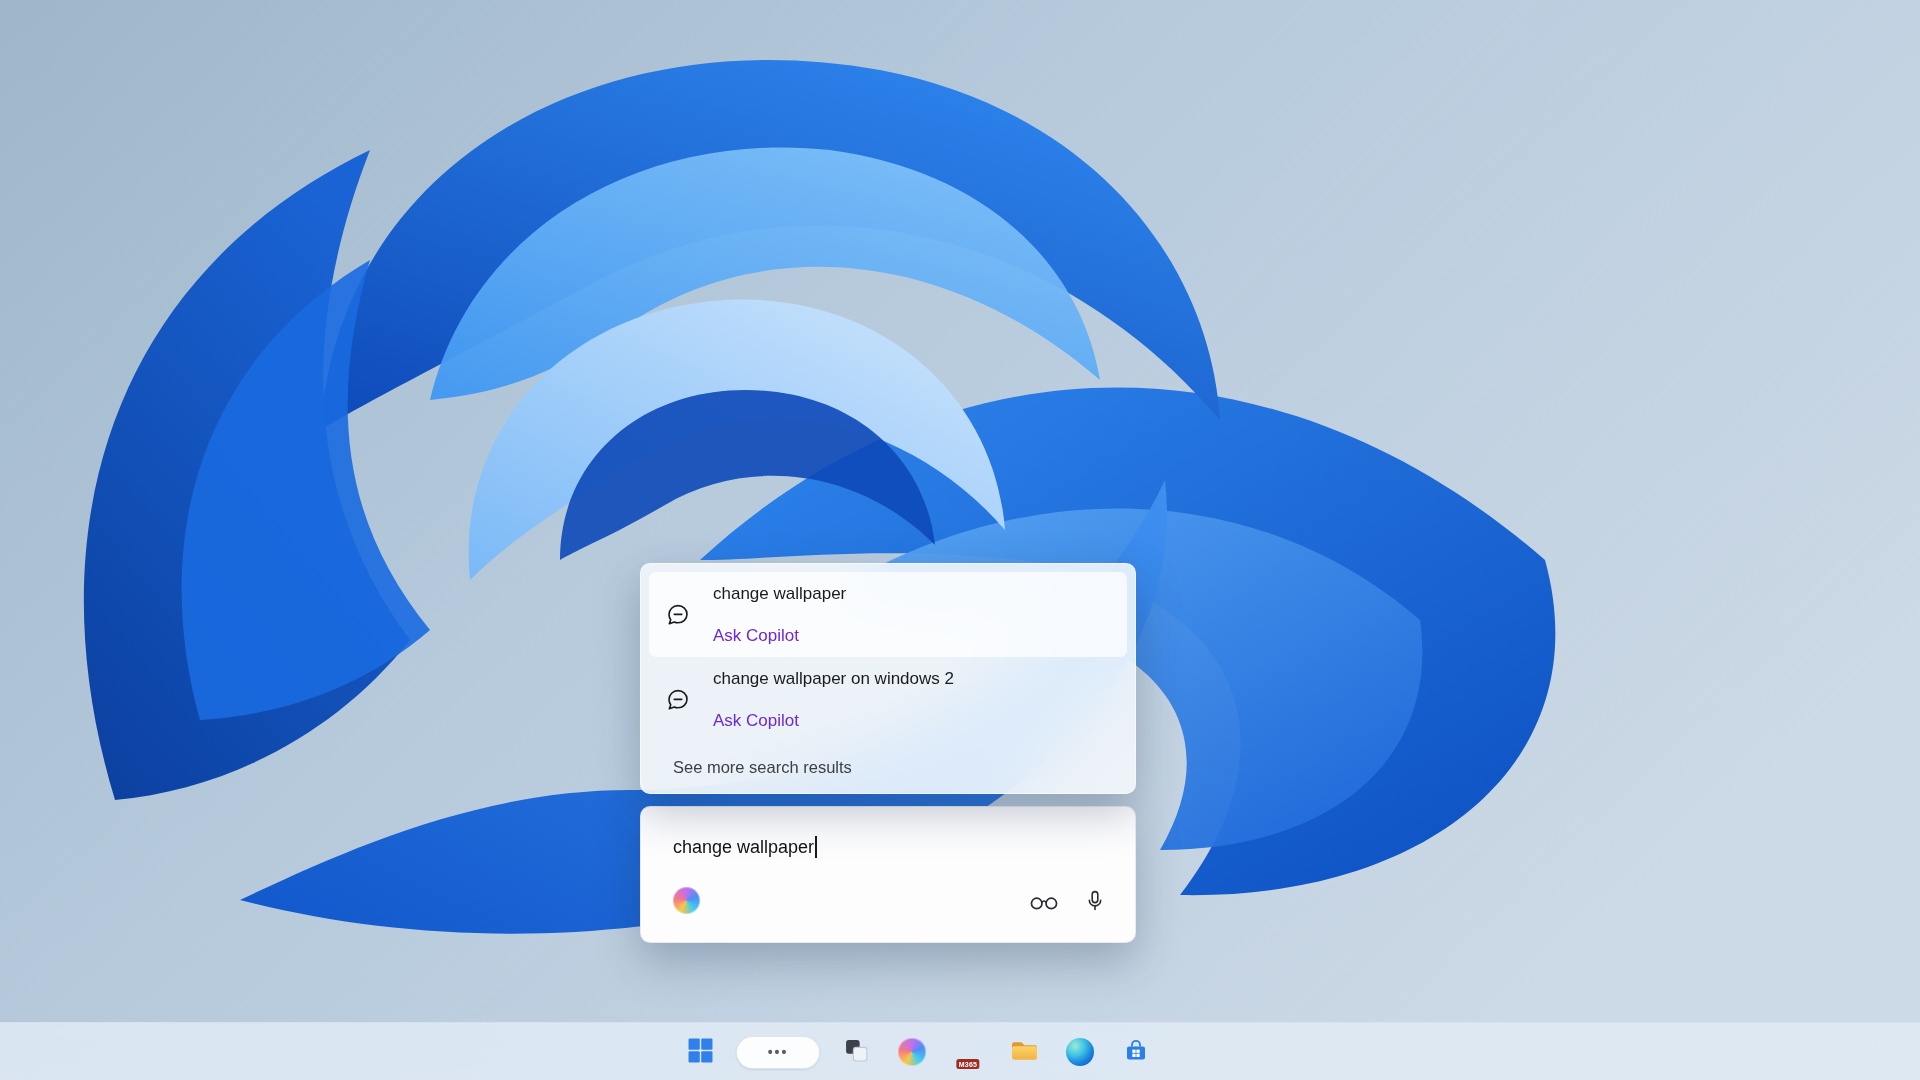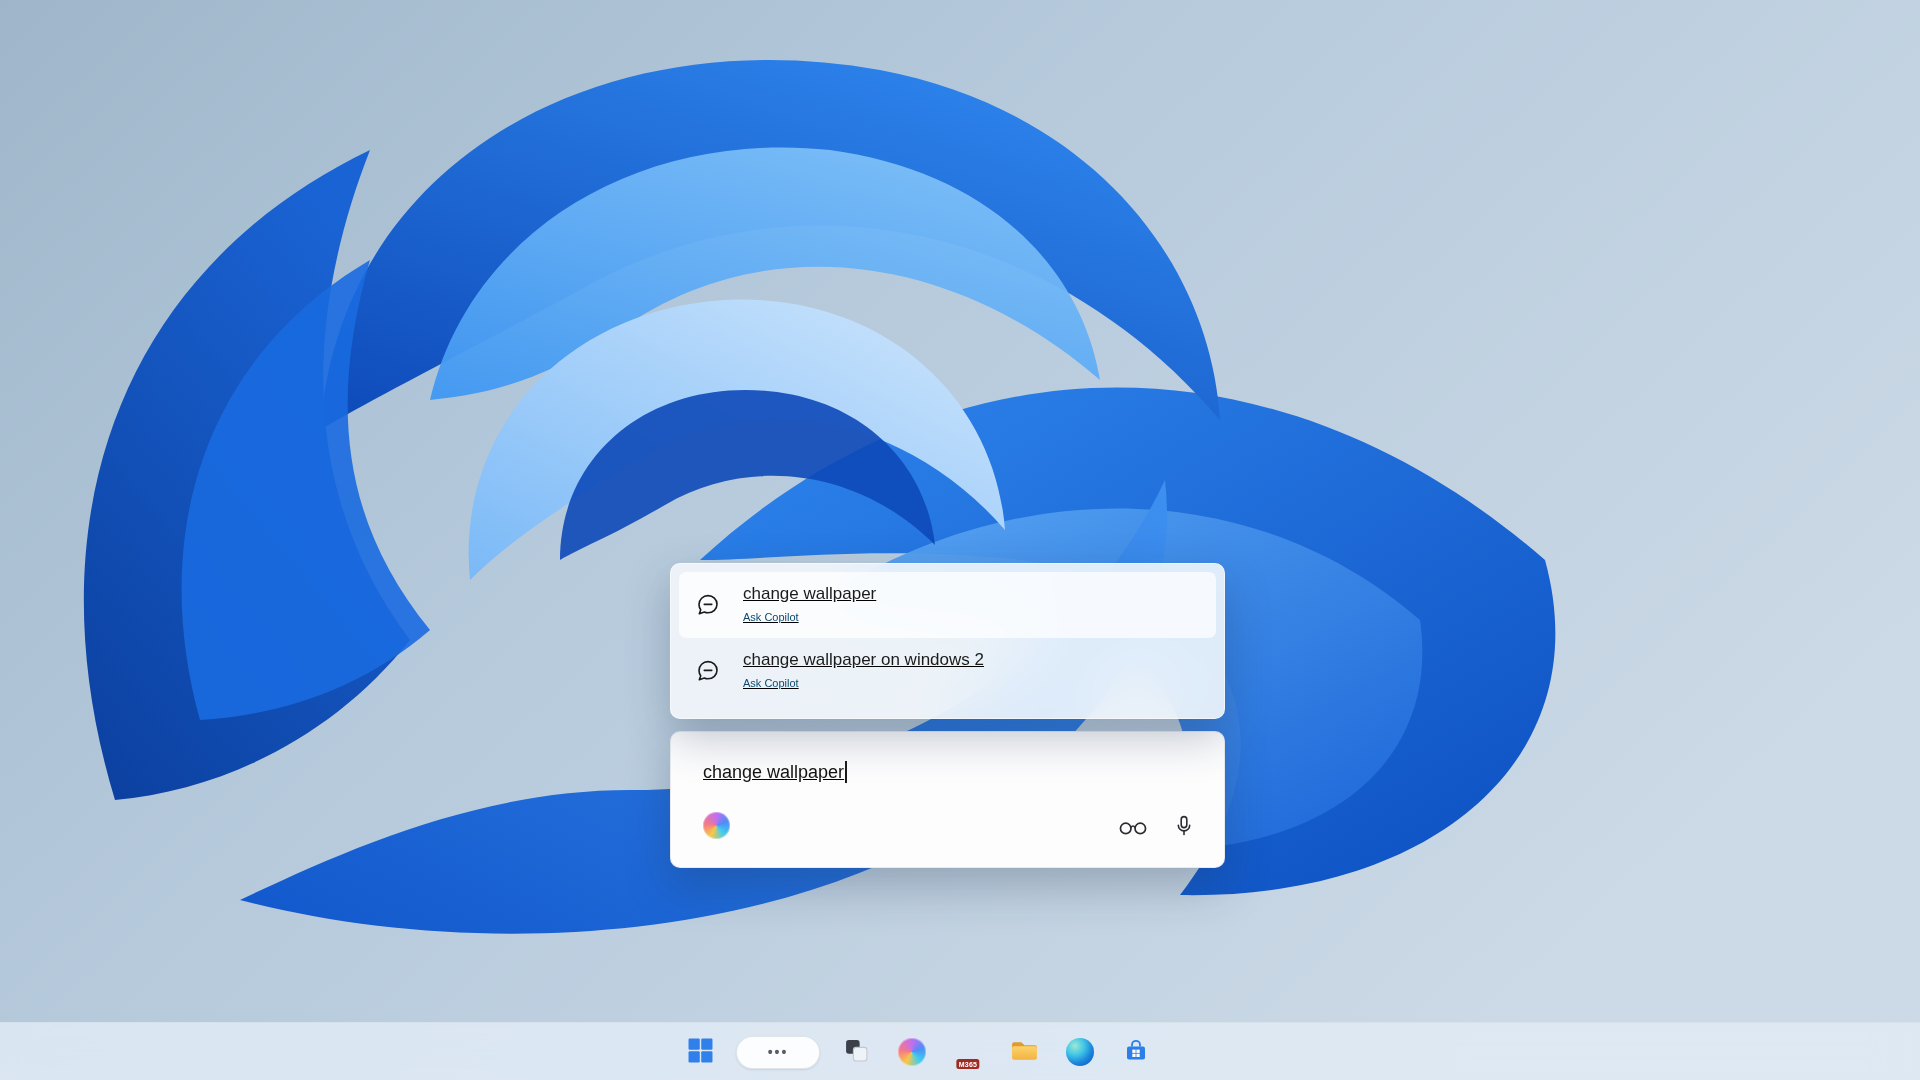--- a/index.html
+++ b/index.html
@@ -3,39 +3,39 @@
 <meta charset="utf-8">
 <style>
   * { margin:0; padding:0; box-sizing:border-box; }
   html,body { width:1920px; height:1080px; overflow:hidden; }
   body { font-family:"Liberation Sans","DejaVu Sans",sans-serif; background:#aec3d6; }
 
   .desktop { position:relative; width:1920px; height:1080px; overflow:hidden; }
   .wallpaper { position:absolute; inset:0; display:block; }
 
   
-  .search-flyout { position:absolute; left:670px; top:563px; width:555px;text-decoration:underline; }
+  .search-flyout { position:absolute; left:640px; top:563px; width:496px; }
 
   .suggest-card {
     background:rgba(242,246,250,0.90);
     backdrop-filter: blur(28px) saturate(1.3);
     border-radius:10px;
     border:1px solid rgba(255,255,255,0.55);
     box-shadow:0 18px 45px rgba(25,45,75,0.28);
     padding:8px 8px 14px 8px;
   }
   .suggest-item {
     display:flex; align-items:center; gap:18px;
     padding:11px 12px; border-radius:7px; cursor:default;
   }
   .suggest-item.selected { background:rgba(255,255,255,0.72); }
   .suggest-icon { width:34px; height:34px; flex:0 0 auto; display:flex; align-items:center; justify-content:center; }
   .suggest-text { display:flex; flex-direction:column; gap:2px; }
   .suggest-title { font-size:17px; color:#1b1b1b; line-height:22px; }
-  .suggest-sub { font-size:11px; color:#0c4a6e; line-height:20px; }
+  .suggest-sub { font-size:17px; color:#6d28d9; line-height:20px;margin-top:19px; }
   .see-more { margin:16px 8px 2px 24px; font-size:16.5px; color:#3d3f44; cursor:default; }
 
   .input-card {
     margin-top:12px;
     background:#fdfdfe;
     border-radius:10px;
     border:1px solid rgba(230,232,238,0.9);
     box-shadow:0 18px 45px rgba(25,45,75,0.28);
     padding:28px 28px 20px 32px;
     height:137px;
@@ -174,20 +174,21 @@
             <path d="M12 3.4c4.6 0 8.3 3.5 8.3 7.9s-3.7 7.9-8.3 7.9c-1.2 0-2.4-.2-3.4-.7L4 20l1.3-3.6c-1-1.3-1.6-3-1.6-4.9 0-4.4 3.7-8.1 8.3-8.1z" fill="none" stroke="#1b1b1b" stroke-width="1.5" stroke-linejoin="round"></path>
             <path d="M8.5 11.4h7" stroke="#1b1b1b" stroke-width="1.5" stroke-linecap="round"></path>
           </svg>
         </span>
         <span class="suggest-text">
           <span class="suggest-title">change wallpaper on windows 2</span>
           <span class="suggest-sub">Ask Copilot</span>
         </span>
       </div>
 
+      <div class="see-more">See more search results</div>
     </div>
 
     <div class="input-card">
       <div class="input-row">
         <span>change wallpaper</span>
           <span class="caret"></span>
       </div>
       <div class="input-icons">
         <button class="icon-btn">
           <span class="copilot-circle"></span>

